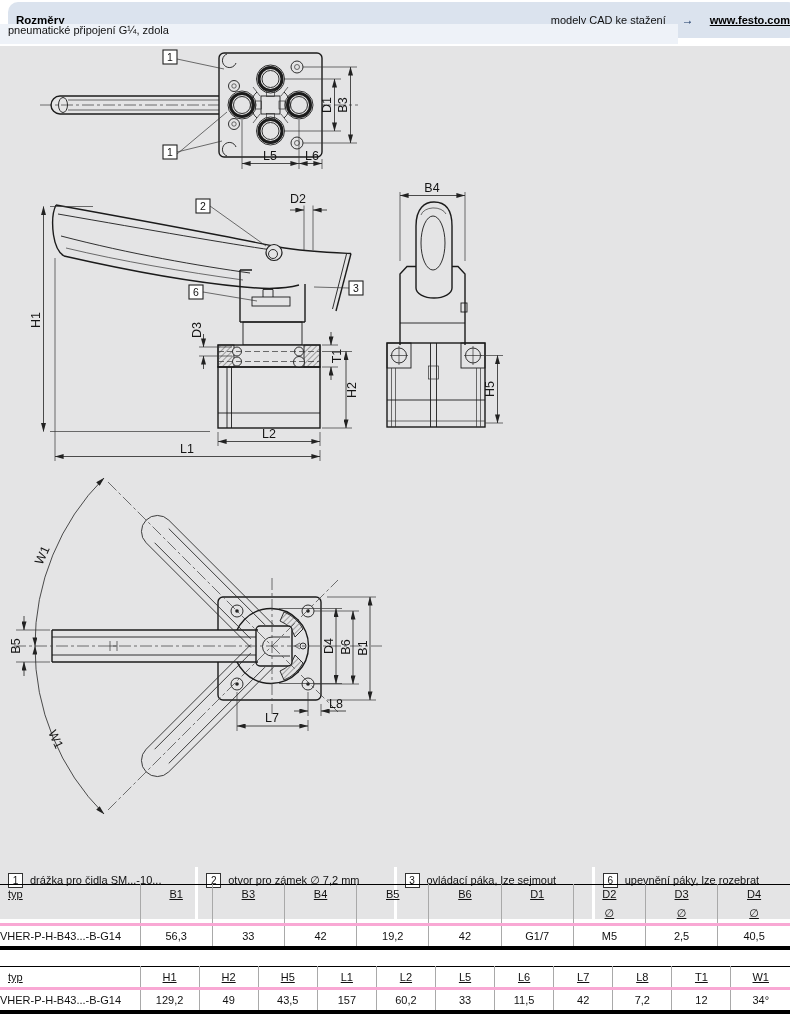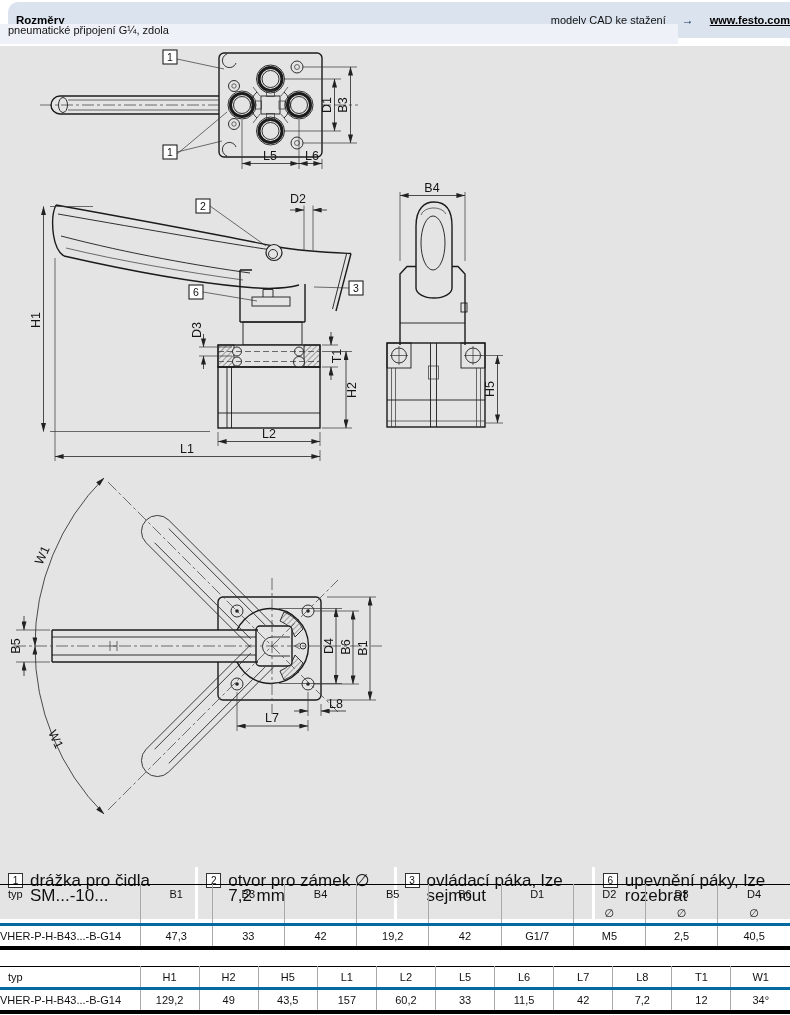--- a/index.html
+++ b/index.html
@@ -21,26 +21,26 @@
   .dl{fill:none;stroke:#222;stroke-width:.8;}
   .dash{fill:none;stroke:#444;stroke-width:.75;stroke-dasharray:12 3 3 3;}
   .ph{fill:none;stroke:#2a2a2a;stroke-width:.85;}
   .dim{font-family:"Liberation Sans",sans-serif;font-size:12.5px;fill:#151515;}
   .co{font-family:"Liberation Sans",sans-serif;font-size:10.5px;fill:#111;text-anchor:middle;}
   .cbox{fill:#fff;stroke:#222;stroke-width:1.1;}
   
   .legend{position:absolute;left:0;top:821px;width:790px;height:52px;background:#fff;display:grid;grid-template-columns:1fr 1fr 1fr 1fr;gap:3px;}
   .lcell{background:#e4e4e5;box-sizing:border-box;padding:6px 8px 0 8px;display:flex;align-items:flex-start;gap:7px;}
   .lbox{flex:0 0 auto;width:13px;height:13px;border:1px solid #333;background:#fff;display:inline-flex;align-items:center;justify-content:center;font-size:10px;color:#111;}
-  .ltext{font-size:17px;color:#111;line-height:15px;}
+  .ltext{font-size:11px;color:#111;line-height:15px;}
   
   table.spec{position:absolute;left:0;width:790px;border-collapse:collapse;table-layout:fixed;font-size:11px;color:#111;border-top:1px solid #000;border-bottom:4px solid #000;}
   table.spec th,table.spec td{font-weight:normal;padding:0;margin:0;}
   table.spec th+th,table.spec td+td{border-left:1px solid #a9a9a9;}
-  table.spec thead th{border-bottom:3px solid #0369a1;vertical-align:top;text-align:center;}
+  table.spec thead th{border-bottom:3px solid #f9a8d4;vertical-align:top;text-align:center;text-decoration:underline;}
   table.spec thead th div{line-height:19px;height:19px;}
   table.spec thead th.typ{text-align:left;padding-left:8px;}
   table.spec tbody td{height:20px;text-align:center;}
   table.spec tbody td.typ{text-align:left;padding-left:0;}
   #table1{top:884px;}
   #table2{top:966px;}
   #table2 thead th div{height:20px;line-height:20px;}
 </style>
 </head>
 <body>
@@ -370,21 +370,21 @@
           </th>
         <th>
             <div>D4</div>
             <div>∅</div>
           </th>
       </tr>
     </thead>
     <tbody>
       <tr>
         <td class="typ">VHER-P-H-B43...-B-G14</td>
-        <td>47,3</td>
+        <td>56,3</td>
         <td>33</td>
         <td>42</td>
         <td>19,2</td>
         <td>42</td>
         <td>G1/7</td>
         <td>M5</td>
         <td>2,5</td>
         <td>40,5</td>
       </tr>
     </tbody>

